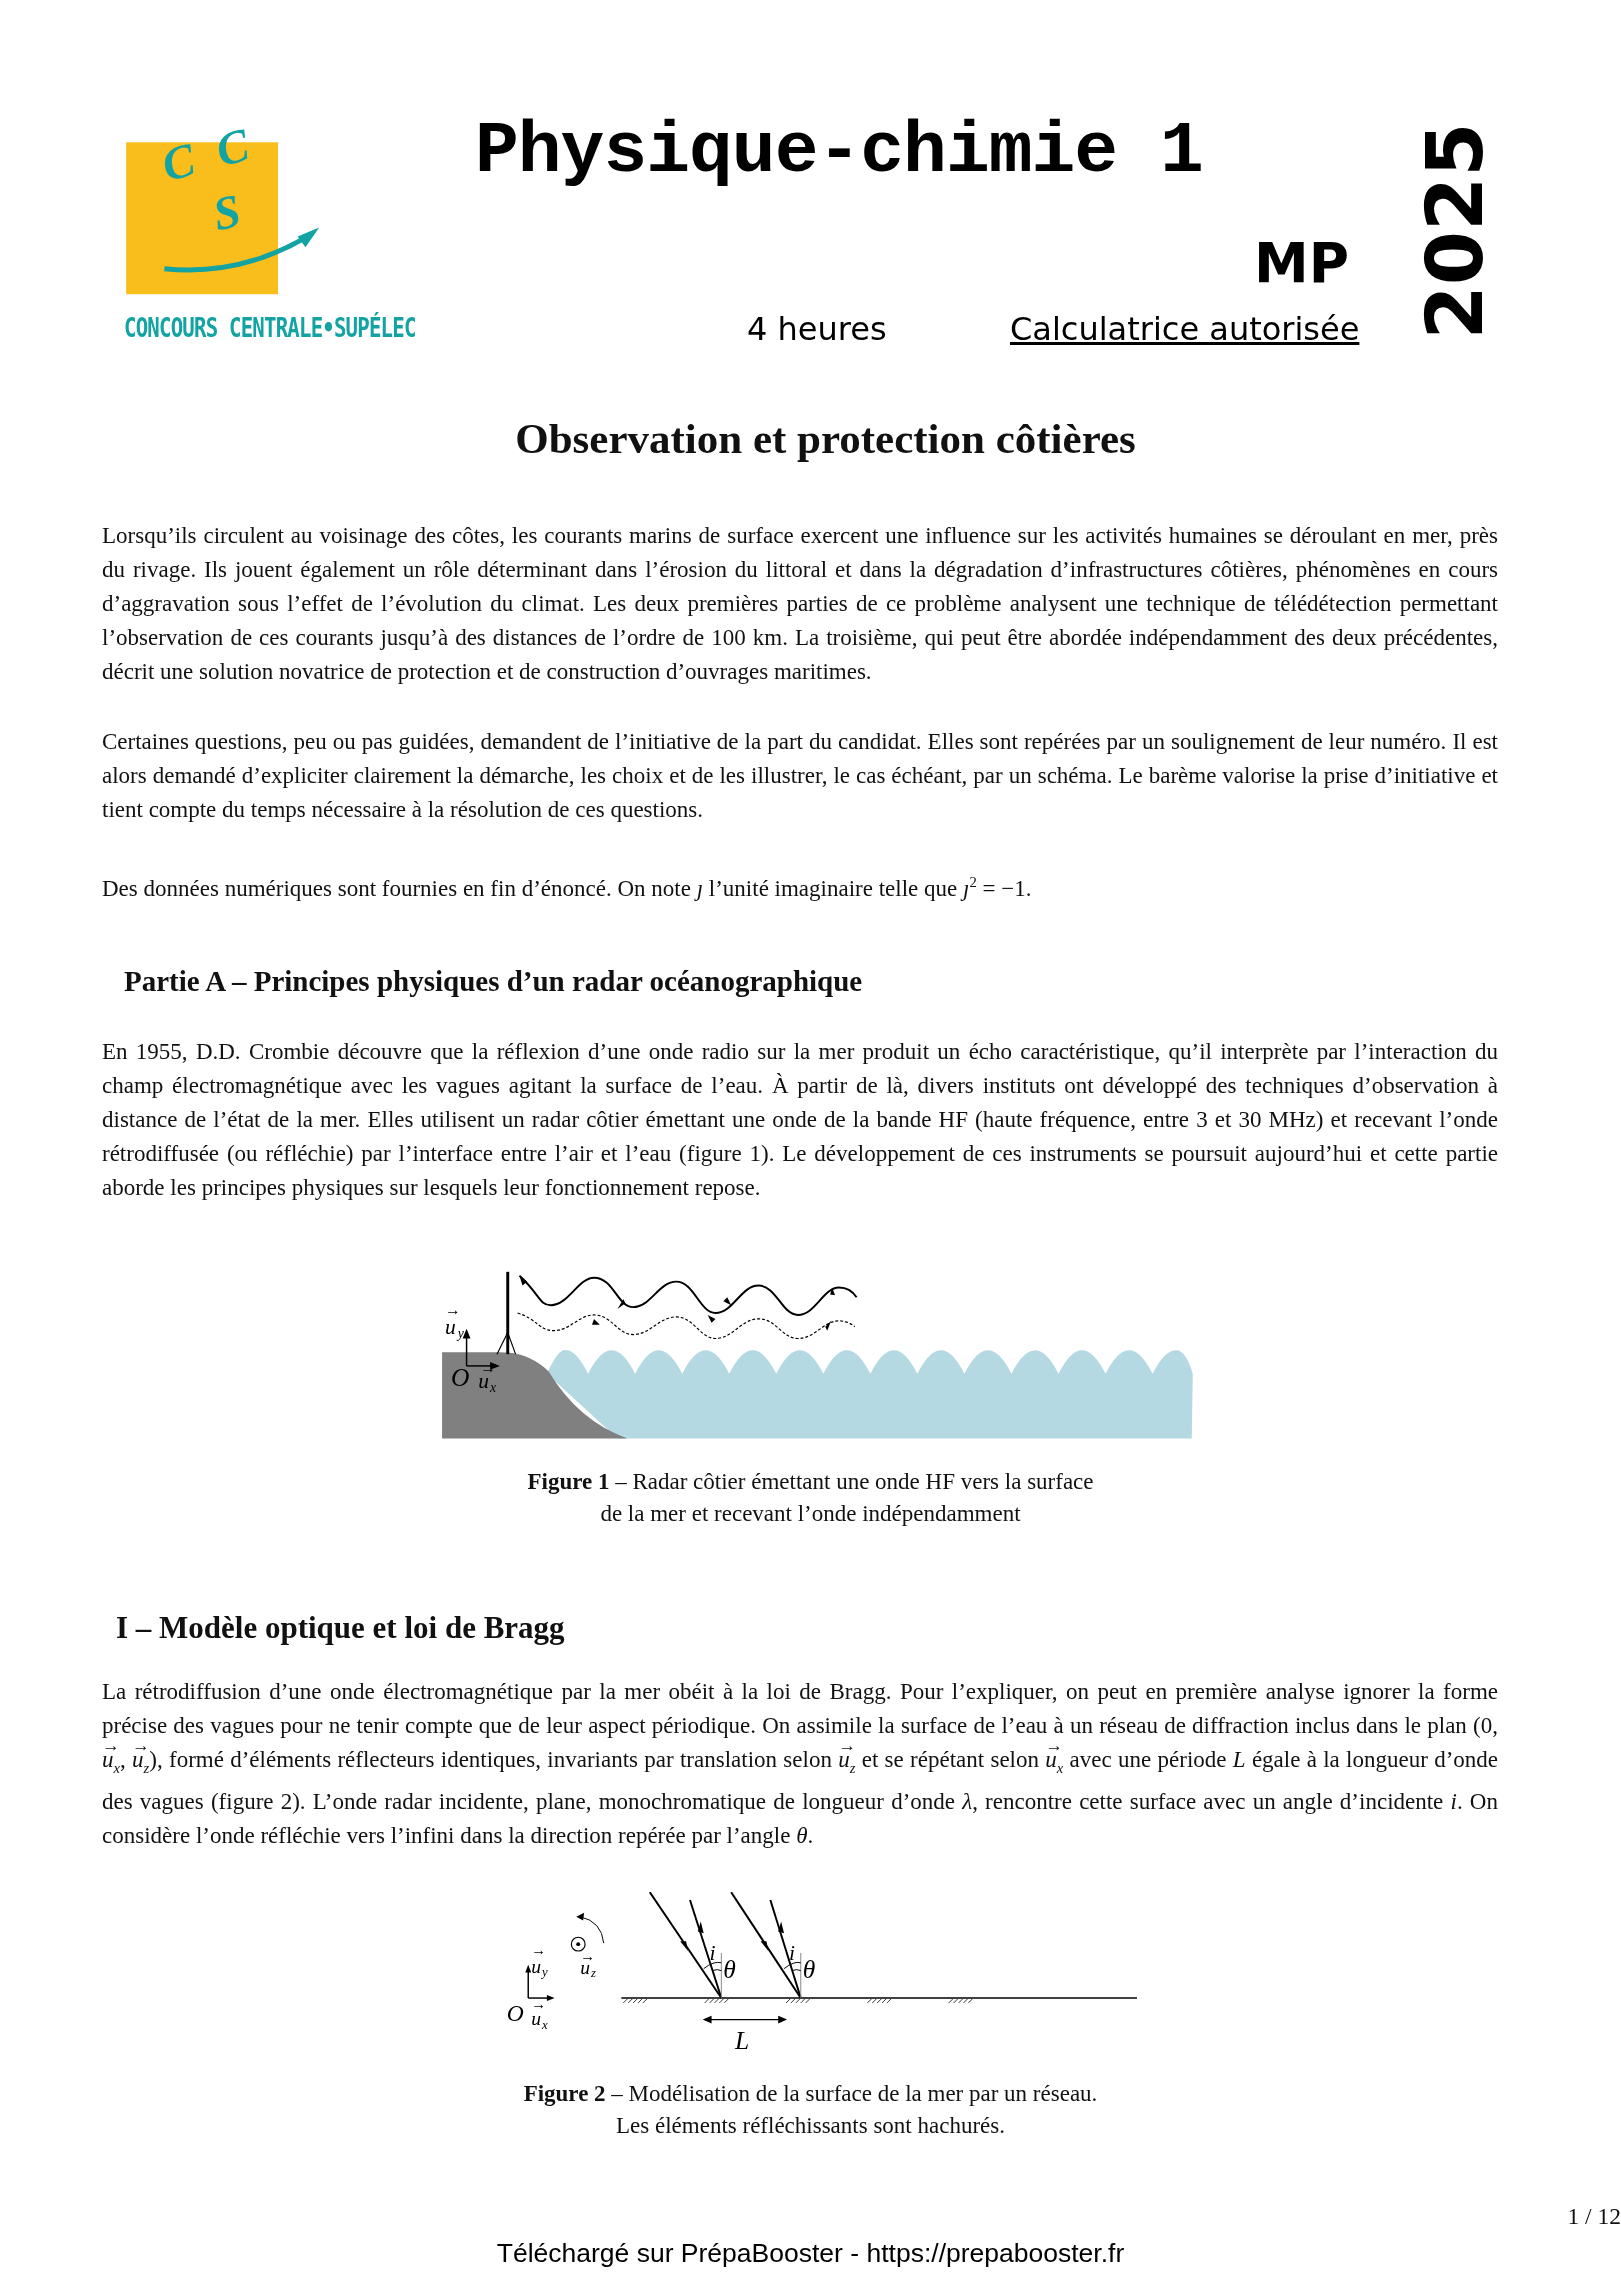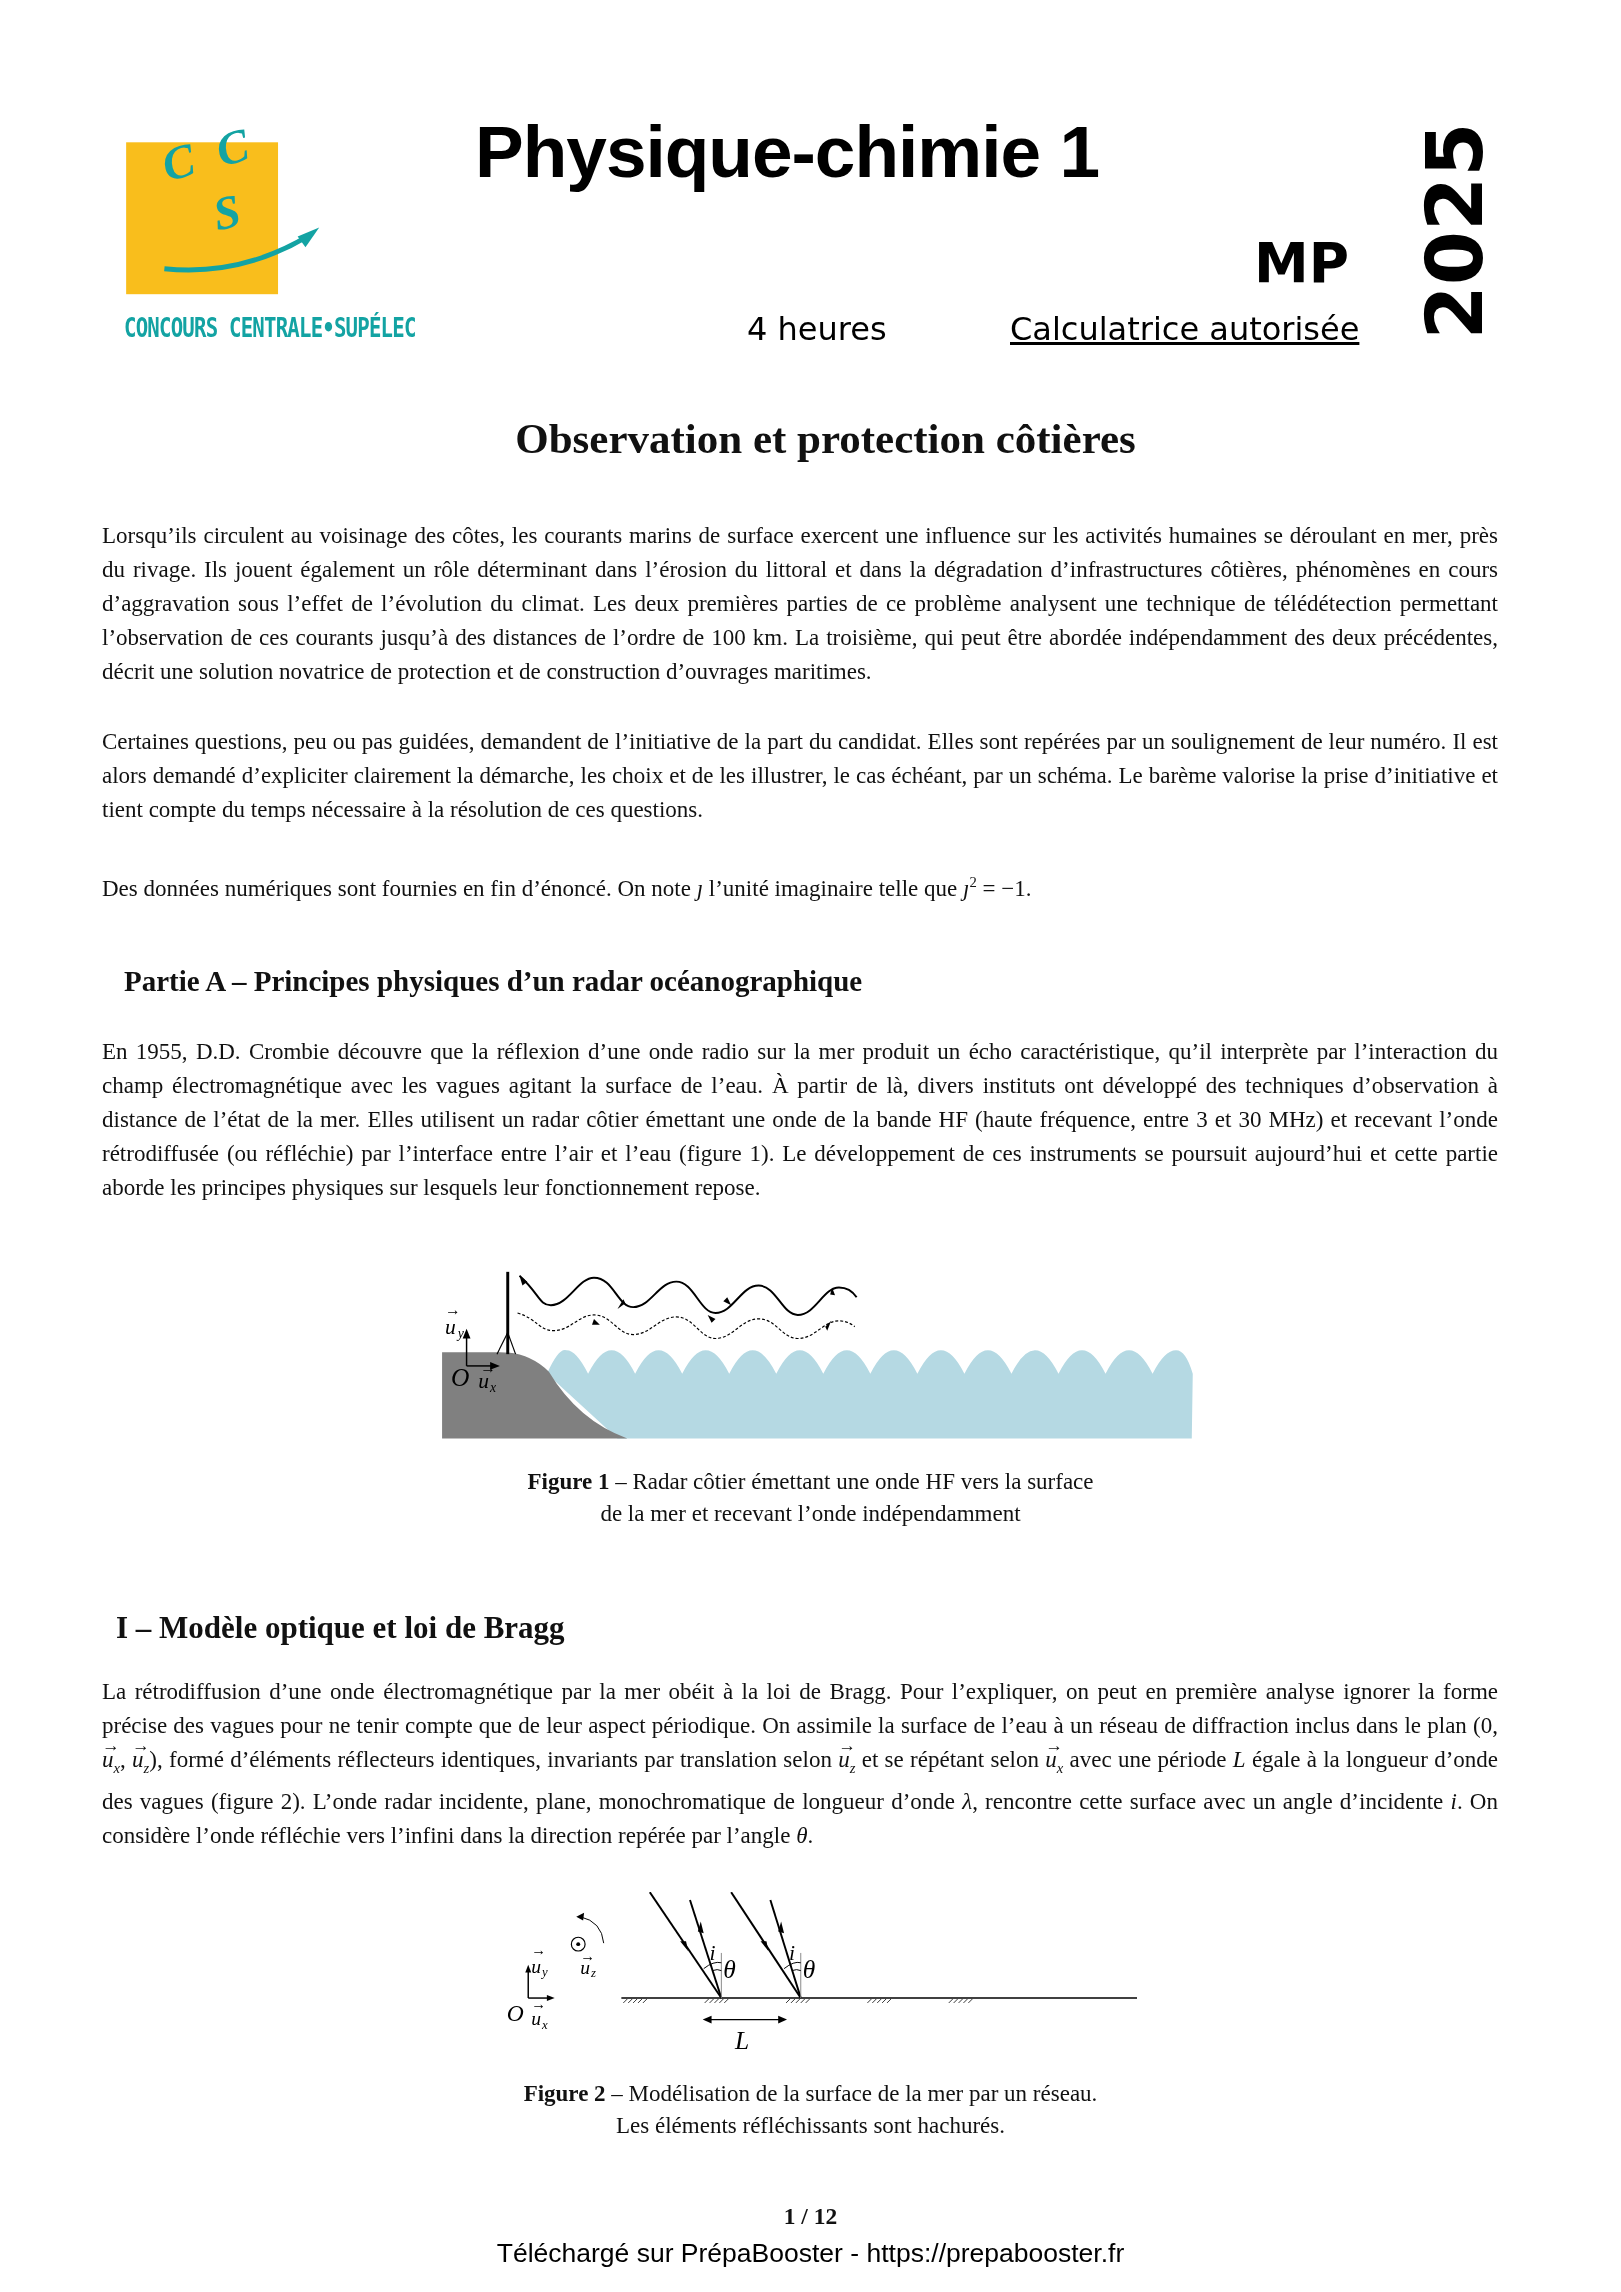--- a/index.html
+++ b/index.html
@@ -4,21 +4,21 @@
 <style>
   html, body { margin: 0; padding: 0; background: #ffffff; }
   body { width: 1621px; height: 2293px; position: relative; overflow: hidden;
          font-family: "Liberation Serif", "DejaVu Serif", serif; color: #111; }
   .abs { position: absolute; }
   
   #logo { left: 123px; top: 108px; width: 216px; height: 245px; }
   #logo-text { left: 124px; top: 312px; font-family: "DejaVu Sans Mono", monospace; font-size: 26.5px;
                color: #13a3a3; letter-spacing: -1px; transform: scaleX(0.78); transform-origin: left top;
                font-weight: bold; white-space: nowrap; }
-  #exam-title { left: 475px; top: 110px; font-family: Liberation Sans, sans-serif; font-weight: bold;
+  #exam-title { left: 475px; top: 110px; font-family: Liberation Mono, monospace; font-weight: bold;
                 font-size: 73px; color: #000; white-space: nowrap; letter-spacing: -1px; }
   #exam-track { right: 272px; top: 231px; font-family: "DejaVu Sans", sans-serif; font-weight: bold;
                 font-size: 55px; color: #000; }
   #exam-duration { left: 747px; top: 310px; font-family: "DejaVu Sans", sans-serif; font-size: 32px; color: #000; }
   #exam-calc { left: 1010px; top: 310px; font-family: "DejaVu Sans", sans-serif; font-size: 32px; color: #000; white-space: nowrap; text-decoration: underline; }
   #exam-year { left: 1411px; top: 113px; width: 88px; height: 235px; }
   #exam-year span { position: absolute; left: 44px; top: 118px; transform: translate(-50%,-50%) rotate(-90deg);
                     font-family: "DejaVu Sans", sans-serif; font-weight: bold; font-size: 78px; color: #000; white-space: nowrap; }
 
   
@@ -28,21 +28,21 @@
             font-size: 43px; font-weight: bold; margin: 0; }
   .h-part { position: absolute; left: 116px; top: 957px; font-size: 29px; font-weight: bold; margin: 8px; white-space: nowrap; }
   .h-sub { position: absolute; left: 116px; top: 1610px; font-size: 31px; font-weight: bold; margin: 0; white-space: nowrap; }
   .caption { position: absolute; left: 0; width: 1621px; text-align: center; font-size: 23px; line-height: 32px; margin: 0; }
   .caption b { font-weight: bold; }
   .vec { position: relative; font-style: italic; display: inline-block; }
   .vec::before { content: "→"; position: absolute; top: -14.7px; left: 0; font-style: normal; font-size: 17.6px; }
   .vec sub { font-size: 14.7px; }
   i { font-style: italic; }
 
-  #page-number { position: absolute; left: 0; width: 1621px; text-align: center; top: 2203px; font-size: 23.5px; font-weight: bold; }
+  #page-number { position: absolute; left: 0; width: 1621px; text-align: right; top: 2203px; font-size: 23.5px; }
   #footer-download { position: absolute; left: 0; width: 1621px; text-align: center; top: 2238px;
                      font-family: "Liberation Sans", sans-serif; font-size: 26.5px; color: #000; }
 
   svg text { font-family: "Liberation Serif", serif; font-style: italic; }
 </style>
 </head>
 <body>
 
 <div id="logo" class="abs">
   <svg width="216" height="245" viewBox="0 0 220 250">

